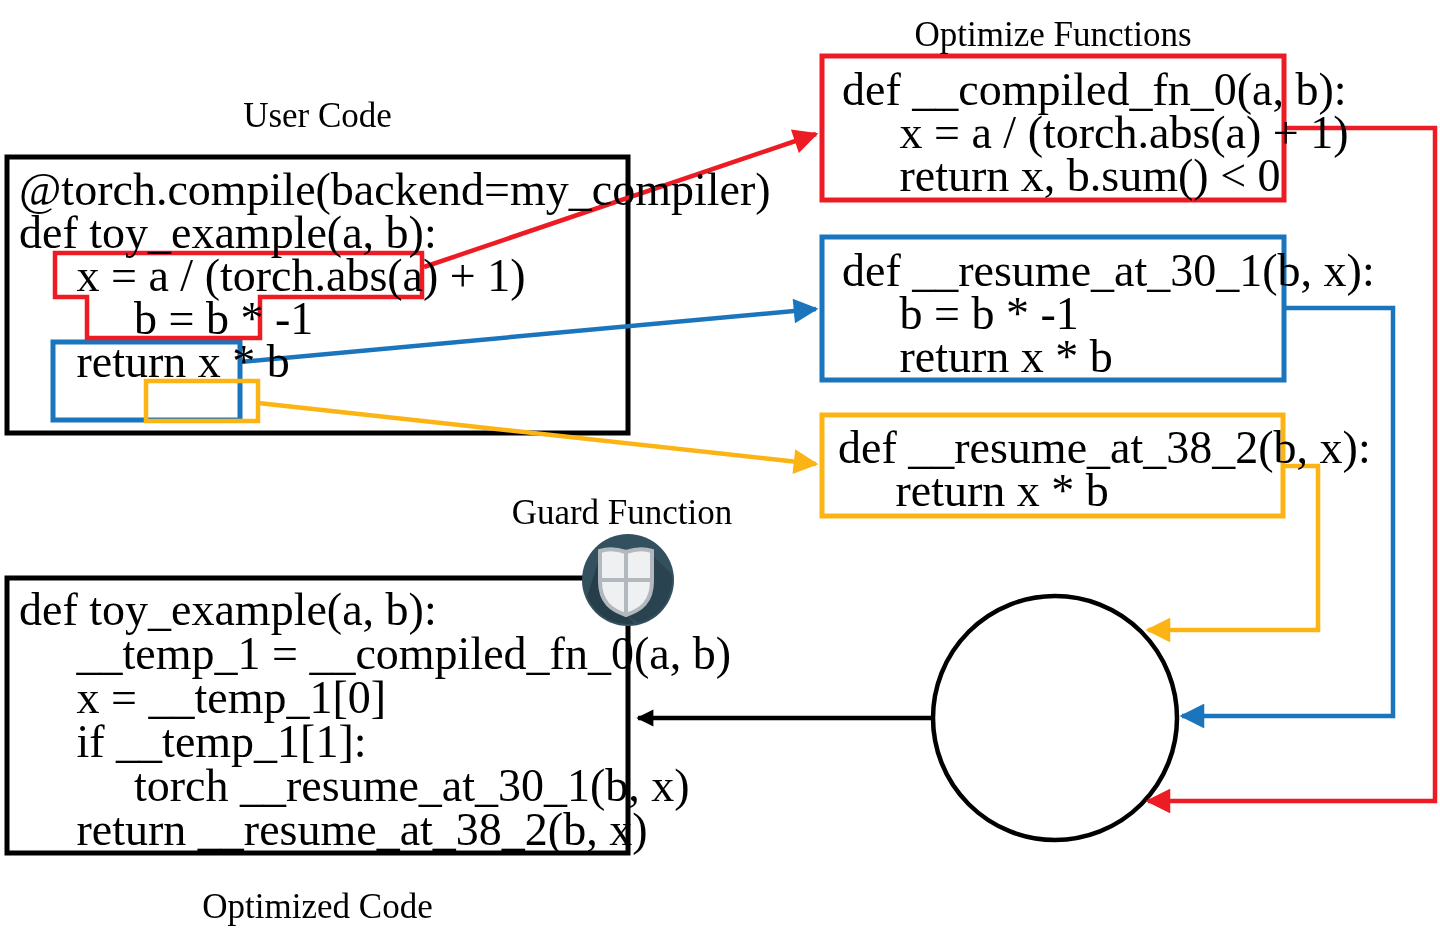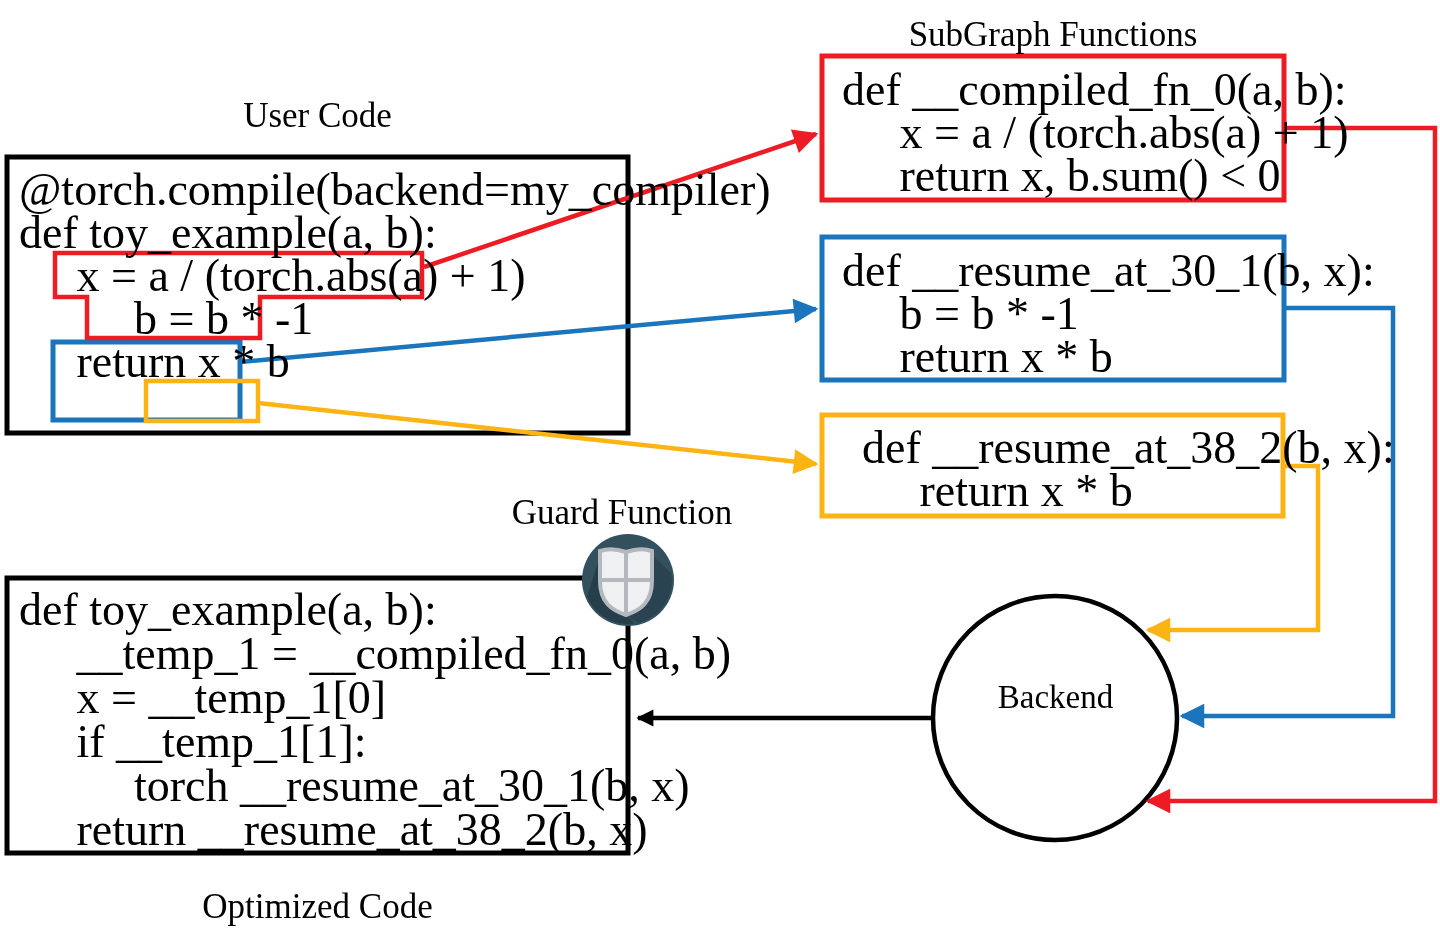--- a/index.html
+++ b/index.html
@@ -80,31 +80,30 @@
       <path d="M 652,555 L 676,578 L 676,616 A 46 46 0 0 1 640,624 L 626,615 Z" fill="rgba(10,25,35,0.22)" clip-path="url(#clip-guard-circle)"></path>
       <path d="M 600,551 C 609,548 617,549 626,552 C 635,549 643,548 652,551 L 652,581 C 652,602 641,610 626,615 C 611,610 600,602 600,581 Z" stroke-width="4" style="fill:var(--c-shield-body);stroke:var(--c-shield-detail)"></path>
       <g clip-path="url(#clip-shield)" stroke-width="4" style="stroke:var(--c-shield-detail)">
         <line x1="626" y1="548" x2="626" y2="616"></line>
         <line x1="598" y1="580" x2="654" y2="580"></line>
       </g>
     </g>
   </svg>
 
   <div class="label" style="left:7px;top:97px;width:621px;">User Code</div>
-  <div class="label" style="left:822px;top:16px;width:462px;">SubGraph Functions</div>
+  <div class="label" style="left:822px;top:16px;width:462px;">Optimize Functions</div>
   <div class="label" style="left:422px;top:494px;width:400px;">Guard Function</div>
   <div class="label" style="left:7px;top:888px;width:621px;">Optimized Code</div>
 
   <div class="circle-text" style="left:935px;top:676px;width:241px;">
-    <div>Backend</div>
   </div>
 
   <div class="code" style="left:19px;top:168px;"><div>@torch.compile(backend=my_compiler)</div><div>def toy_example(a, b):</div><div>     x = a / (torch.abs(a) + 1)</div><div>          b = b * -1</div><div>     return x * b</div></div>
 
   <div class="code" style="left:842px;top:68px;"><div>def __compiled_fn_0(a, b):</div><div>     x = a / (torch.abs(a) + 1)</div><div>     return x, b.sum() &lt; 0</div></div>
 
   <div class="code" style="left:842px;top:249px;"><div>def __resume_at_30_1(b, x):</div><div>     b = b * -1</div><div>     return x * b</div></div>
 
-  <div class="code" style="left:838px;top:426px;margin-left:24px;"><div>def __resume_at_38_2(b, x):</div><div>     return x * b</div></div>
+  <div class="code" style="left:838px;top:426px;"><div>def __resume_at_38_2(b, x):</div><div>     return x * b</div></div>
 
   <div class="code opt" style="left:19px;top:588px;"><div>def toy_example(a, b):</div><div>     __temp_1 = __compiled_fn_0(a, b)</div><div>     x = __temp_1[0]</div><div>     if __temp_1[1]:</div><div>          torch __resume_at_30_1(b, x)</div><div>     return __resume_at_38_2(b, x)</div></div>
 
 </div>
 
 </body></html>

